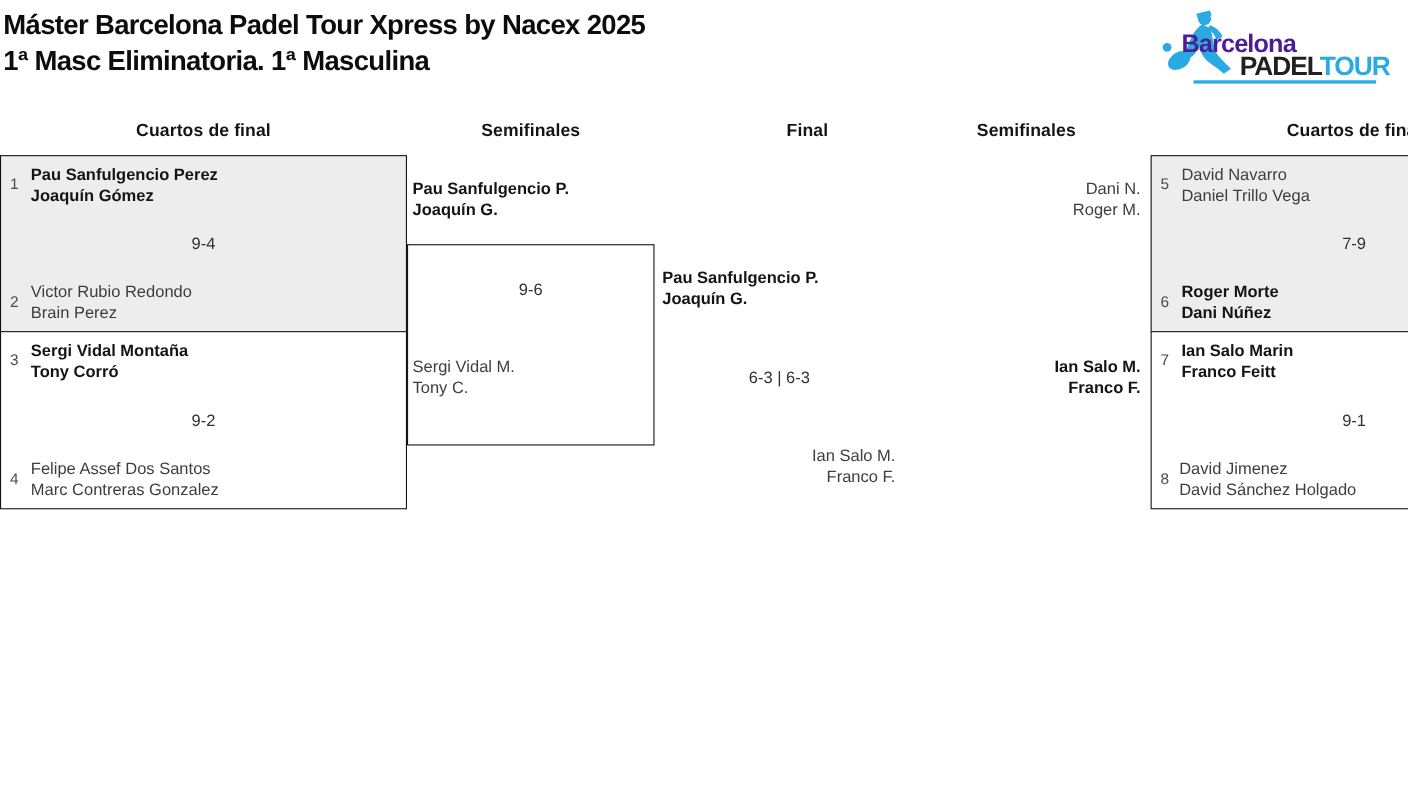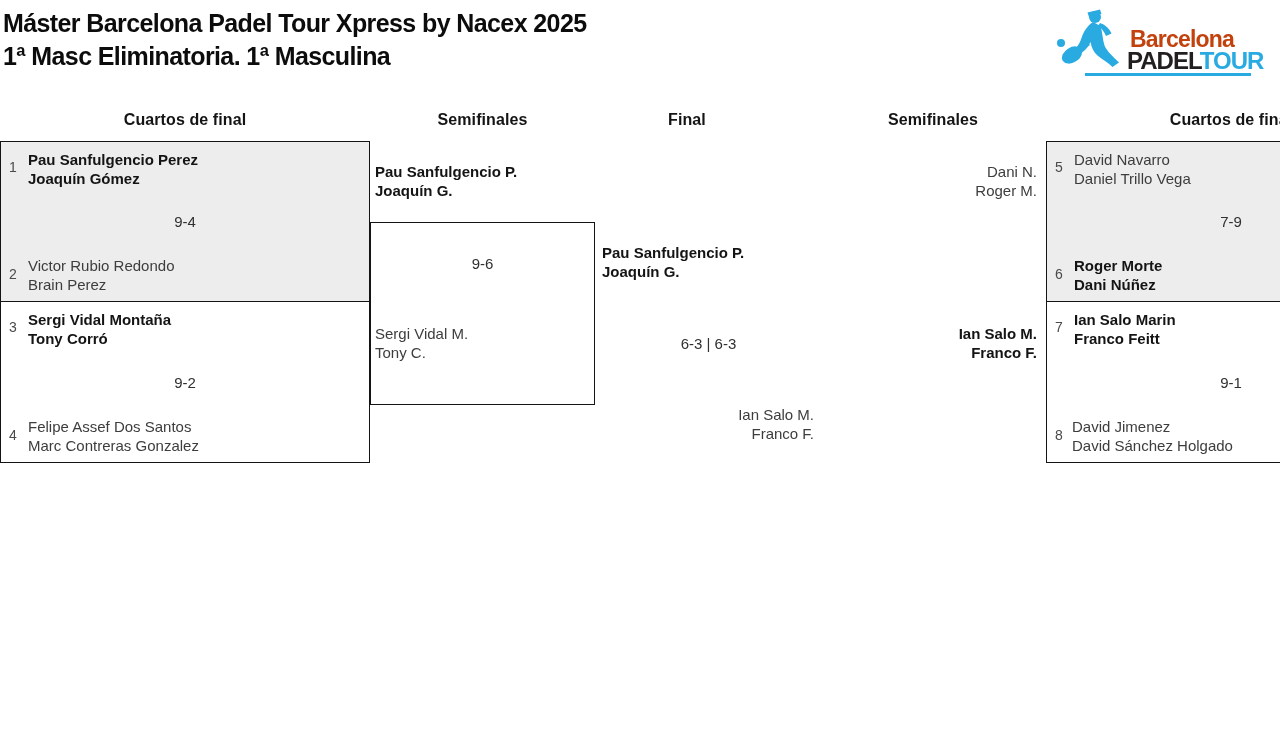--- a/index.html
+++ b/index.html
@@ -7,22 +7,22 @@
     position:relative;width:1280px;height:730px;overflow:hidden;background:#fff;
     font-family:"Liberation Sans", sans-serif;
   }
   .title{
     position:absolute;left:3px;top:7px;
     font-size:25px;line-height:33px;font-weight:700;letter-spacing:-0.6px;color:#0c0c0c;
     white-space:nowrap;
   }
   
   .logo-icon{position:absolute;left:1056px;top:6px;width:72px;height:66px;}
-  .brand-line1{position:absolute;left:1130px;top:28px;font-size:23px;line-height:22px;
-    font-weight:700;letter-spacing:-0.8px;color:#c2410c;white-space:nowrap;}
+  .brand-line1{position:absolute;left:1074px;top:28px;font-size:23px;line-height:22px;
+    font-weight:700;letter-spacing:-0.8px;color:#4c1d95;white-space:nowrap;}
   .brand-line2{position:absolute;left:1127px;top:49px;font-size:24px;line-height:24px;
     font-weight:700;letter-spacing:-1px;color:#231f20;white-space:nowrap;}
   .brand-line2 .tour{color:#29abe2;}
   .brand-underline{position:absolute;left:1085px;top:73px;width:166px;height:3px;background:#29abe2;}
   
   .rh{position:absolute;top:111px;font-size:16px;font-weight:600;color:#141414;
     text-align:center;letter-spacing:0.1px;white-space:nowrap;}
   
   .box{position:absolute;border:1px solid #141414;box-sizing:border-box;background:#fff;}
   .box.shaded{background:#ededed;}
@@ -54,21 +54,21 @@
         <path d="M44,17 C49,18.5 53.5,22.5 55.5,27.5 L50,30 C48,25.5 45.5,22 42,20 Z"></path>
       </g>
     </svg>
     <div class="brand-line1">Barcelona</div>
     <div class="brand-line2"><span>PADEL</span><span class="tour">TOUR</span></div>
     <div class="brand-underline"></div>
   </div>
 
   <div class="rh" style="left:0;width:370px;">Cuartos de final</div>
   <div class="rh" style="left:370px;width:225px;">Semifinales</div>
-  <div class="rh" style="left:574px;width:226px;">Final</div>
+  <div class="rh" style="left:621px;width:226px;">Final</div>
   <div class="rh" style="left:821px;width:224px;">Semifinales</div>
   <div class="rh" style="left:1046px;width:370px;">Cuartos de final</div>
 
   <div class="box shaded" style="left:0;top:141px;width:370px;height:161px;">
     <div class="seed" style="left:8px;top:17px;">1</div>
     <div class="team winner" style="left:27px;top:8px;">
       <div>Pau Sanfulgencio Perez</div>
       <div>Joaquín Gómez</div>
     </div>
     <div class="score" style="left:0;top:72px;width:100%;">9-4</div>

